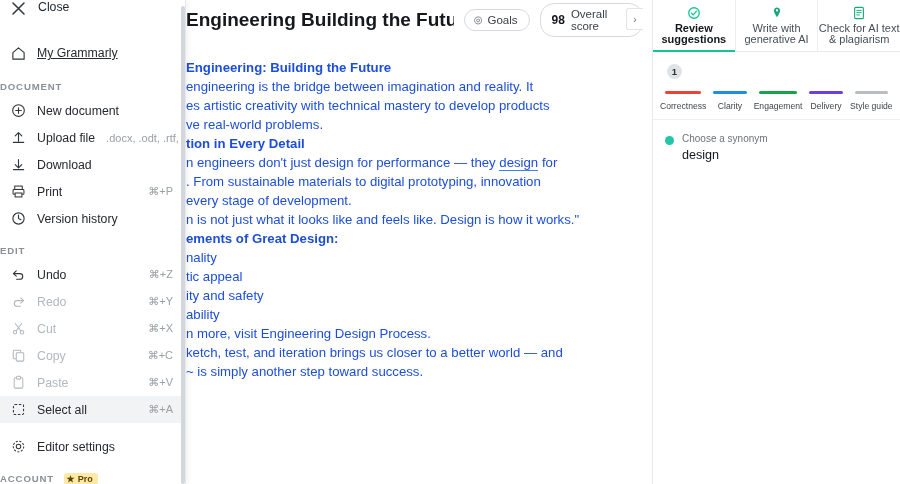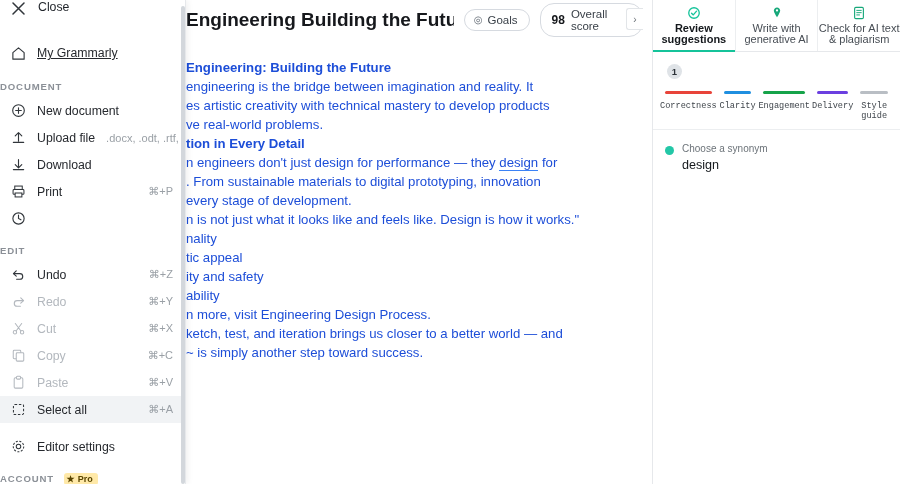--- a/index.html
+++ b/index.html
@@ -108,21 +108,21 @@
   .sb-head { padding: 12px 14px 8px 14px; display: flex; align-items: center; gap: 7px; }
   .sb-head h3 { margin: 0; font-size: 13.4px; font-weight: 700; color: #14181c; }
   .count-pill {
     min-width: 15px; height: 15px; border-radius: 8px; background: #dfe3e7;
     color: #2c3238; font-size: 9.5px; font-weight: 700;
     display: inline-flex; align-items: center; justify-content: center; padding: 0 4px;
   }
   .cat-row { display: flex; padding: 4px 6px 8px 6px; border-bottom: 1px solid #eceef0; }
   .cat {
     flex: 1 1 0; text-align: center; font-size: 8.6px; color: #3f454b;
-    padding: 0 1px; cursor: pointer; font-family: Liberation Mono, monospace;
+    padding: 0 1px; cursor: pointer;
   }
   .cat .bar { height: 3px; border-radius: 2px; margin: 0 5px 7px 5px; }
   .card {
     margin: 10px 12px; padding: 2px 0 0 0; display: flex; gap: 8px;
   }
   .dot {
     width: 9px; height: 9px; border-radius: 50%; margin-top: 4px; flex: 0 0 9px;
     background: #23c7a7;
   }
   .card .c-title { font-size: 10px; color: #6c7379; line-height: 14px; }
@@ -160,20 +160,21 @@
     <div class="doc-body">
       <p class="doc-h">Engineering: Building the Future</p>
       <p>engineering is the bridge between imagination and reality. It</p>
       <p>es artistic creativity with technical mastery to develop products</p>
       <p>ve real-world problems.</p>
       <p class="doc-h">tion in Every Detail</p>
       <p>n engineers don't just design for performance — they <span class="underline-blue">design</span> for</p>
       <p>. From sustainable materials to digital prototyping, innovation</p>
       <p>every stage of development.</p>
       <p>n is not just what it looks like and feels like. Design is how it works."</p>
+      <p class="doc-h">ements of Great Design:</p>
       <p>nality</p>
       <p>tic appeal</p>
       <p>ity and safety</p>
       <p>ability</p>
       <p>n more, visit Engineering Design Process.</p>
       <p>ketch, test, and iteration brings us closer to a better world — and</p>
       <p>~ is simply another step toward success.</p>
     </div>
   </div>
 
@@ -246,20 +247,21 @@
       <span class="m-right">⌘+P</span>
     </div>
 
     <div class="m-row">
       <span class="m-ico">
         <svg width="15" height="15" viewBox="0 0 16 16">
             <circle cx="8" cy="8" r="6" stroke="#31363b" stroke-width="1.2" fill="none"></circle>
             <path d="M8 4.4 L8 8 L10.6 9.4" stroke="#31363b" stroke-width="1.2" fill="none" stroke-linecap="round"></path>
           </svg>
       </span>
+      <span class="m-label">Version history</span>
     </div>
 
     <div class="m-sec">EDIT</div>
 
     <div class="m-row">
       <span class="m-ico">
         <svg width="15" height="15" viewBox="0 0 16 16">
             <path d="M3 7 H9.5 a3 3 0 1 1 0 6 H6" stroke="#31363b" stroke-width="1.2" fill="none" stroke-linecap="round"></path>
             <path d="M5.6 4.2 L2.6 7 L5.6 9.8" stroke="#31363b" stroke-width="1.2" fill="none" stroke-linecap="round" stroke-linejoin="round"></path>
           </svg>

